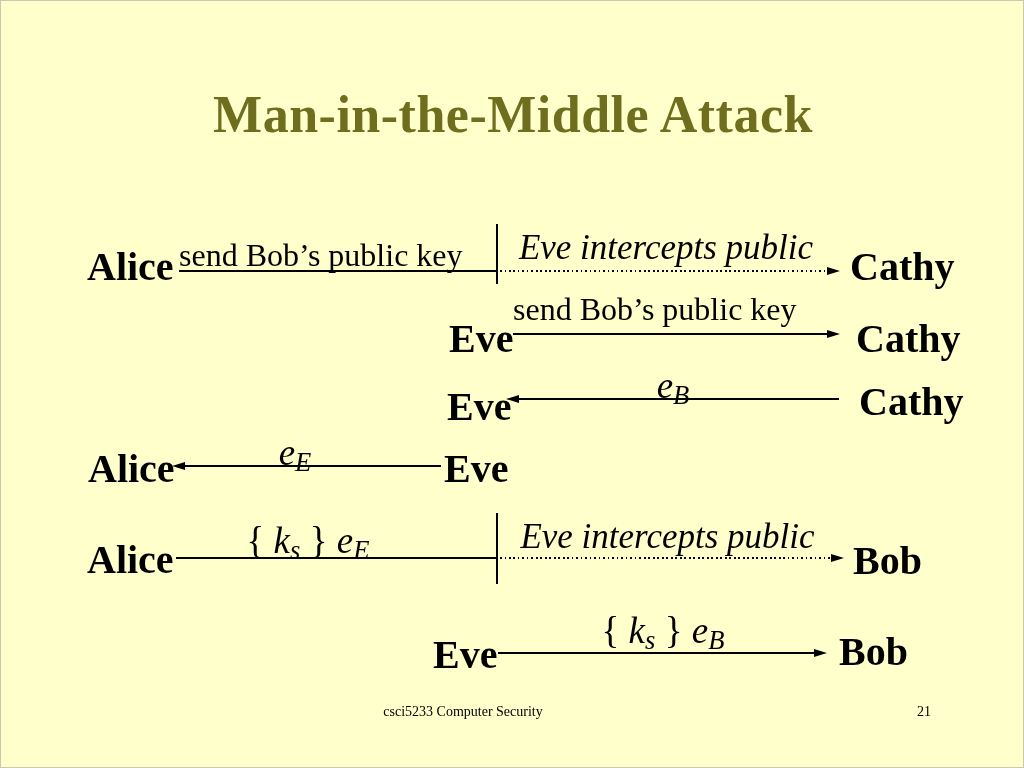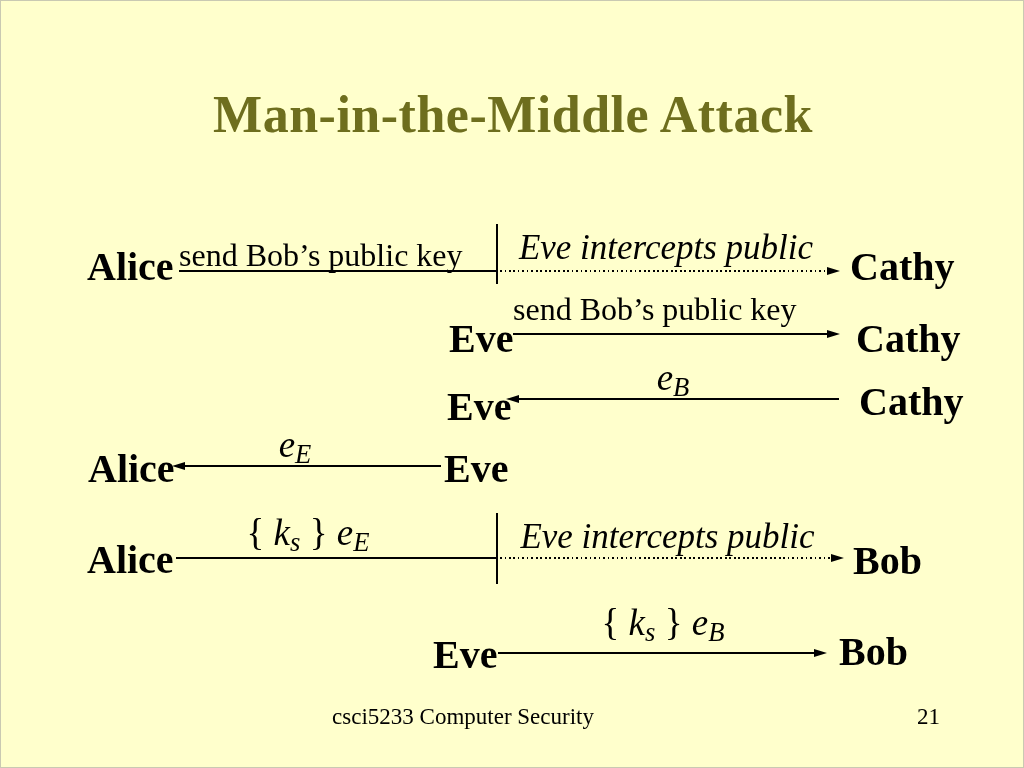--- a/index.html
+++ b/index.html
@@ -8,32 +8,32 @@
     font-family:"Liberation Serif","DejaVu Serif",serif;color:#000;
     overflow:hidden;box-sizing:border-box;border:1px solid #c9c9b2;
   }
   .title{
     position:absolute;left:0;top:59px;width:1024px;text-align:center;
     color:#6e6e1e;font-size:52px;line-height:68px;font-weight:bold;letter-spacing:.5px;margin-top:21px;
   }
   .name{position:absolute;font-size:40px;line-height:1;white-space:nowrap;font-weight:bold;}
   .msg{position:absolute;font-size:32px;line-height:1;text-align:left;white-space:nowrap;}
   .imsg{position:absolute;font-size:35px;line-height:1;font-style:italic;text-align:center;white-space:nowrap;}
-  .math{position:absolute;font-size:37px;line-height:1;text-align:center;white-space:nowrap;}
+  .math{position:absolute;font-size:37px;line-height:1;text-align:center;white-space:nowrap;margin-top:8px;}
   .math i{font-style:italic;}
   .math sub{font-style:italic;font-size:0.72em;vertical-align:baseline;position:relative;top:0.24em;line-height:0;}
   .line{position:absolute;height:2px;background:#000;}
   .dotline{position:absolute;height:2px;
     background:repeating-linear-gradient(90deg,#000 0 1.5px,transparent 1.5px 4.5px);}
   .tick{position:absolute;width:2px;background:#000;}
   .arr-r{position:absolute;width:0;height:0;
     border-left:13px solid #000;border-top:4px solid transparent;border-bottom:4px solid transparent;}
   .arr-l{position:absolute;width:0;height:0;
     border-right:13px solid #000;border-top:4px solid transparent;border-bottom:4px solid transparent;}
-  .footer{position:absolute;font-size:23px;line-height:1;white-space:nowrap;}
+  .footer{position:absolute;font-size:14px;line-height:1;white-space:nowrap;}
 </style>
 </head>
 <body>
 
 <div class="slide">
 
   <div class="title">
     <div>Man-in-the-Middle Attack</div>
   </div>
 

